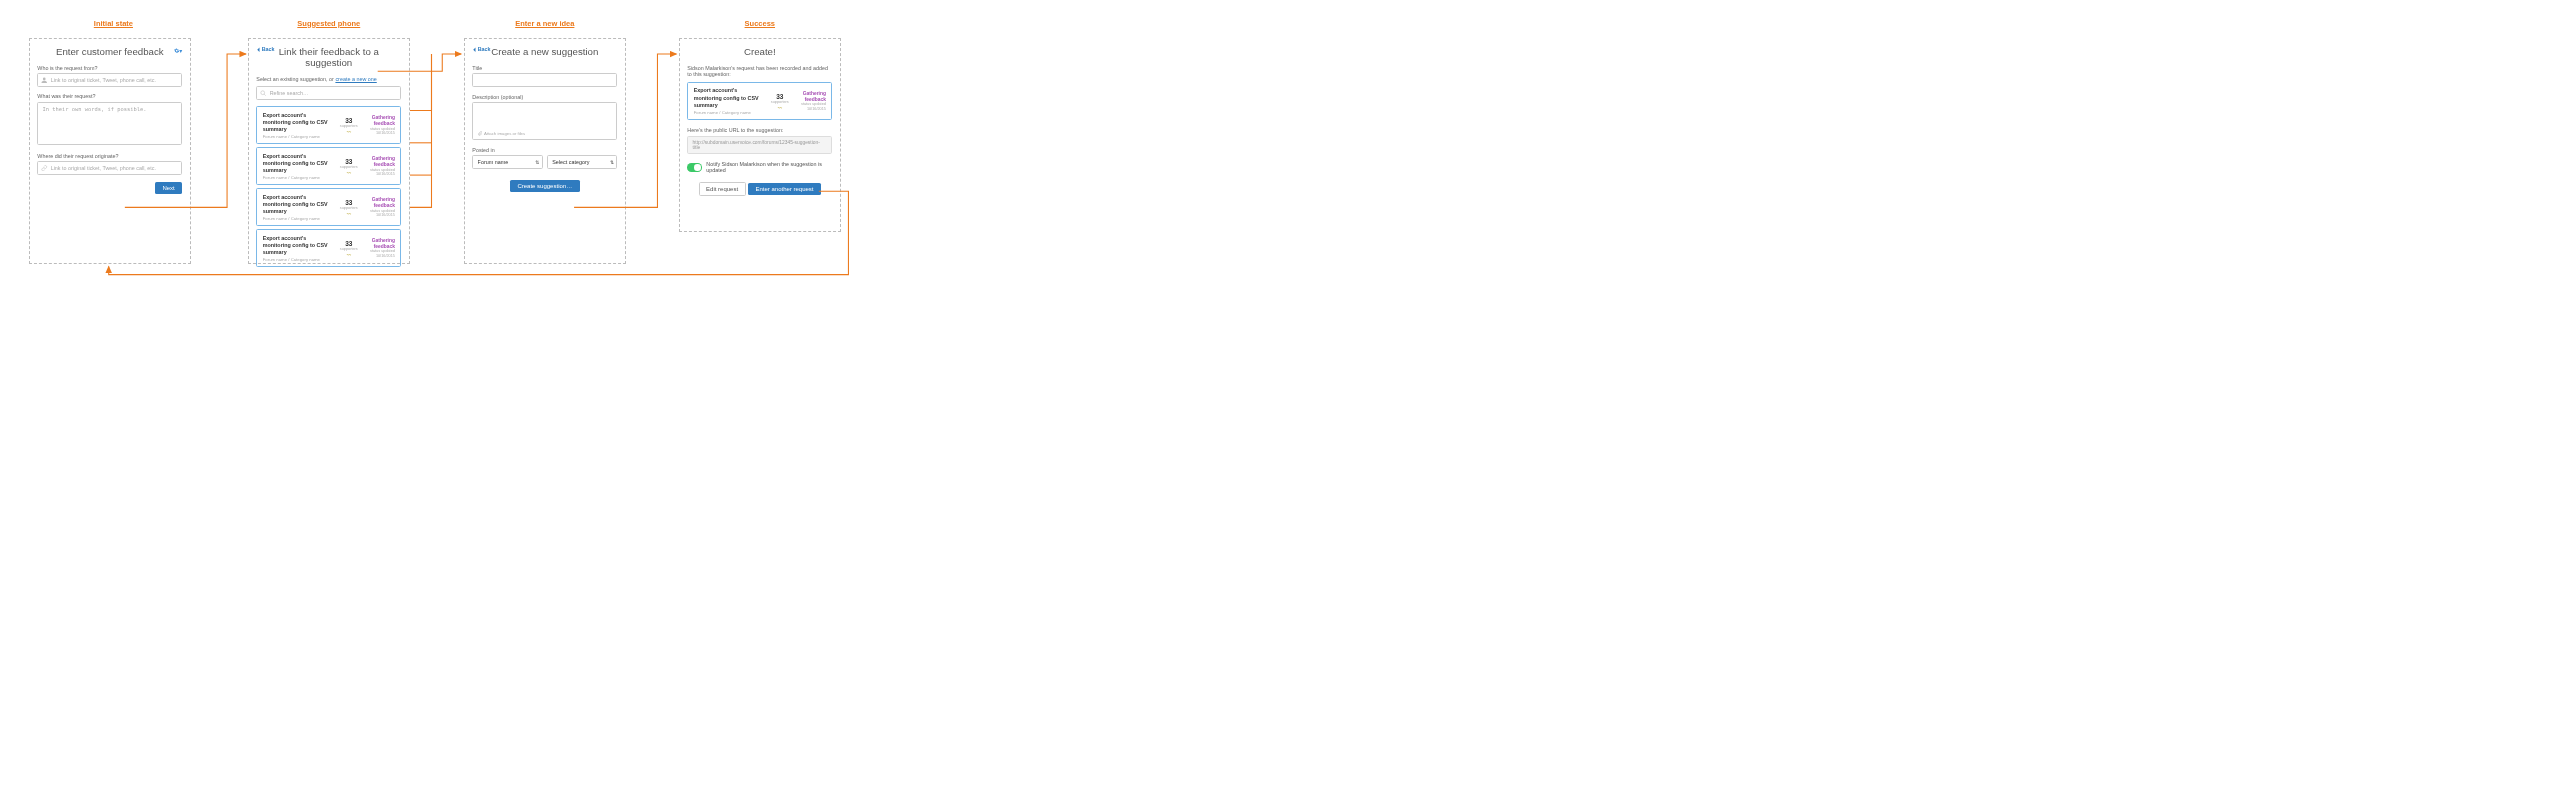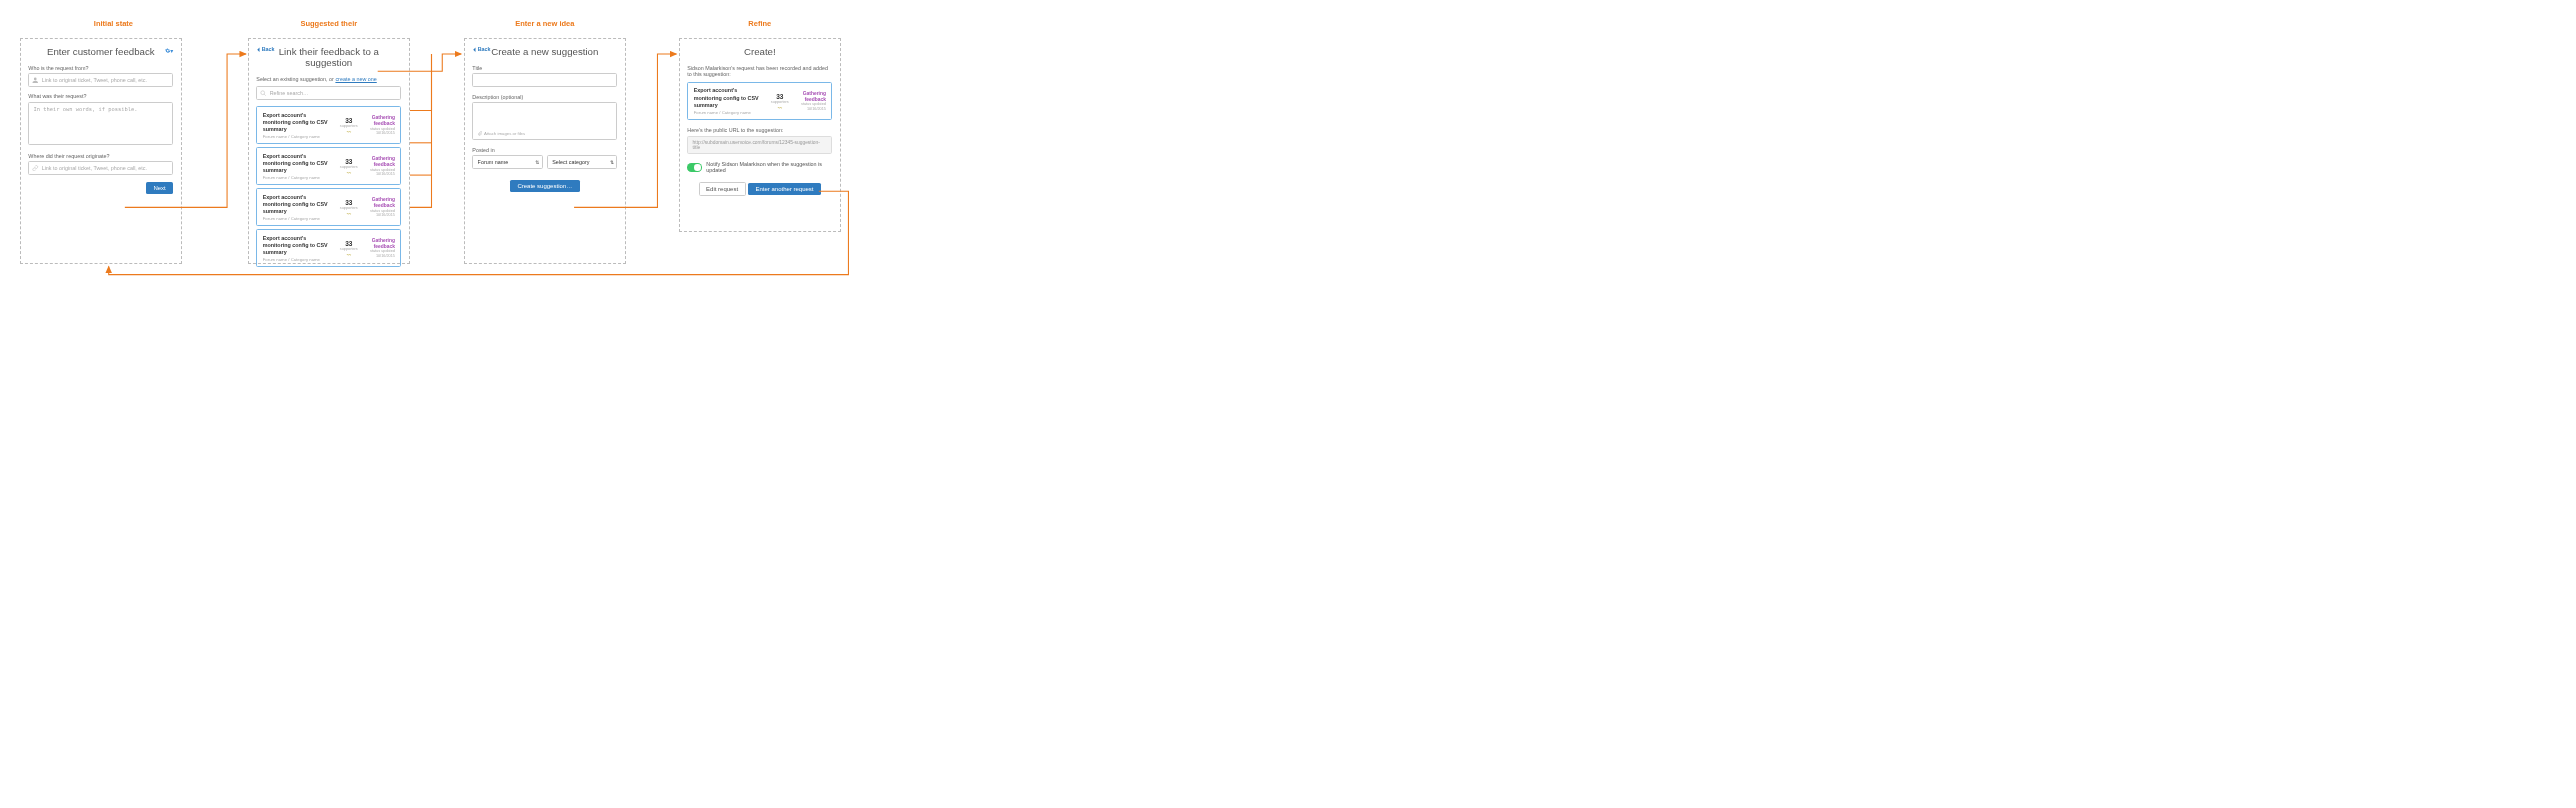--- a/index.html
+++ b/index.html
@@ -15,20 +15,21 @@
   height: 269px;
 }
 .stage-label {
   color: #ec7a1d;
   font-weight: 600;
   font-size: 7.5px;
   text-align: center;
   position: absolute;
   top: 8px;
   width: 162px;
+  text-decoration: underline;
 }
 .panel {
   position: absolute;
   top: 27px;
   width: 162px;
   border: 0.5px dashed #bbb;
   padding: 7.5px;
   background: #fff;
 }
 .panel-title {
@@ -205,25 +206,25 @@
 }
 .toggle-label { font-size: 5.4px; color: #555; }
 svg.arrows { position: absolute; top: 0; left: 0; pointer-events: none; }
 </style>
 </head>
 <body>
 
 <div class="canvas">
 
   <div class="stage-label" style="left:21.6px">Initial state</div>
-  <div class="stage-label" style="left:237px">Suggested their</div>
+  <div class="stage-label" style="left:237px">Suggested phone</div>
   <div class="stage-label" style="left:453px">Enter a new idea</div>
-  <div class="stage-label" style="left:668px">Refine</div>
-
-  <div class="panel" style="left:9px; height:226px">
+  <div class="stage-label" style="left:668px">Success</div>
+
+  <div class="panel" style="left:18px; height:226px">
     <div class="panel-title">
       <span>Enter customer feedback</span>
       <span class="gear">
         <svg width="5.4" height="5.4" viewBox="0 0 24 24" fill="currentColor">
             <path d="M12 8a4 4 0 100 8 4 4 0 000-8zm9 4a9 9 0 01-.14 1.6l2.1 1.64-2 3.46-2.48-1a7.2 7.2 0 01-2.77 1.6l-.38 2.7h-4l-.38-2.7a7.2 7.2 0 01-2.77-1.6l-2.48 1-2-3.46 2.1-1.64A9 9 0 013 12a9 9 0 01.14-1.6L1.04 8.76l2-3.46 2.48 1a7.2 7.2 0 012.77-1.6L8.67 2h4l.38 2.7a7.2 7.2 0 012.77 1.6l2.48-1 2 3.46-2.1 1.64A9 9 0 0121 12z"></path>
           </svg>▾
       </span>
     </div>
     <div class="fg">
       <div class="field-label">Who is the request from?</div>

